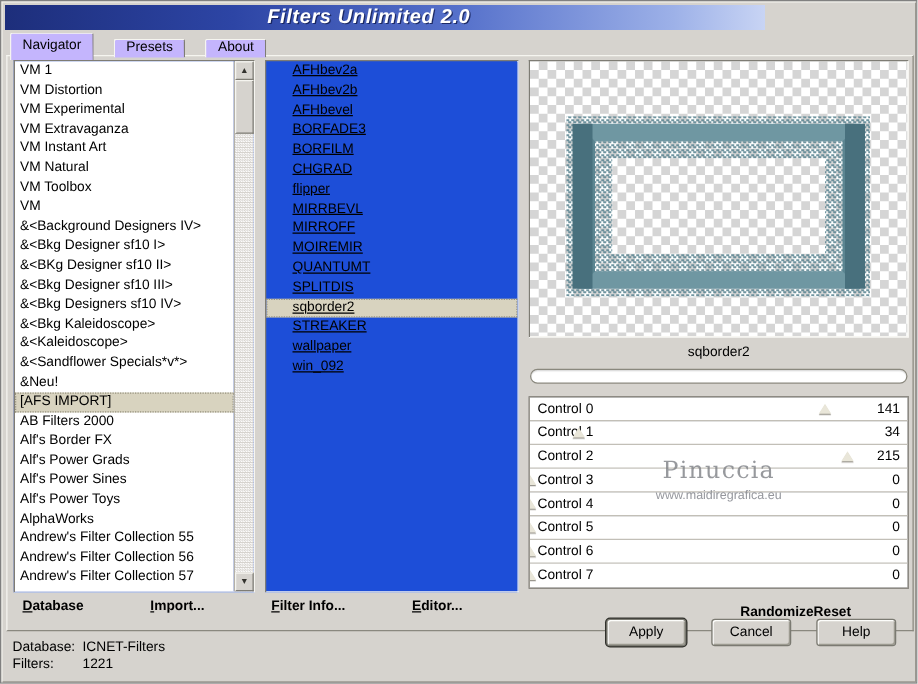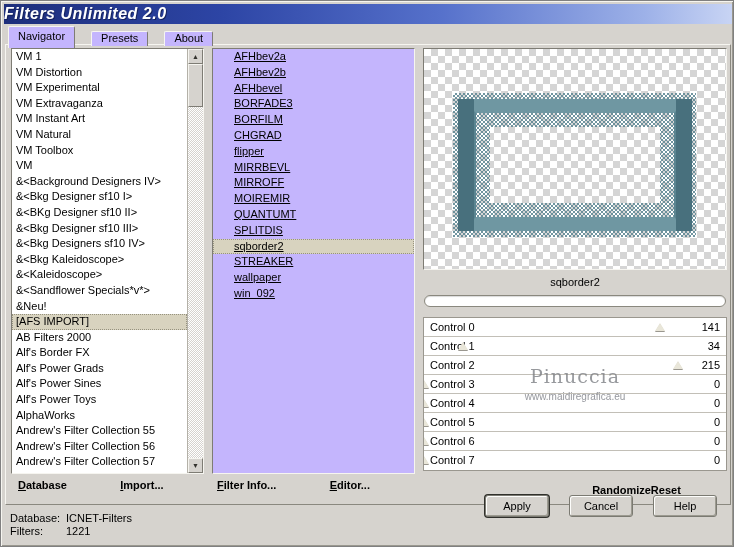--- a/index.html
+++ b/index.html
@@ -10,23 +10,23 @@
     font-size:11px; color:#000;
   }
   .window {
     position:relative; width:734px; height:547px;
     background:#d6d3ce; overflow:hidden;
     border:1px solid #808080;
     box-shadow: inset 1px 1px 0 #f6f5f0, inset -1px -1px 0 #9a988f;
   }
   
   .titlebar {
-    position:absolute; left:3px; top:3px; width:728px; height:20px;
+    position:absolute; left:3px; top:3px; width:608px; height:20px;
     background:linear-gradient(90deg,#1d2e7b 0%,#2d45a5 30%,#5671cb 60%,#9db1e8 88%,#c8d4f4 100%);
-    display:flex; align-items:center; justify-content:flex-start;
+    display:flex; align-items:center; justify-content:center;
   }
   .titlebar .title {
     font-size:16px; font-weight:bold; font-style:italic; color:#fff;
     padding-right:26px; letter-spacing:.5px;
     text-shadow:1px 1px 0 rgba(20,30,85,.85);
     white-space:nowrap;
   }
   
   .tabs { position:absolute; left:7px; top:25px; height:20px; display:flex; align-items:flex-end; z-index:5; }
   .tab {
@@ -38,21 +38,21 @@
   }
   .tab.active { z-index:6; padding-bottom:6px; margin-bottom:-2px; }
   .tab.inactive { padding-top:0; padding-bottom:2px;margin-left:14px; }
   
   .panel {
     position:absolute; left:4px; top:43px; width:726px; height:461px;
     background:#d6d3ce;
     border:1px solid #8a887f;
     border-top-color:#f6f5f0; border-left-color:#f6f5f0;
   }
-  .sunken { border:1px solid; border-color:#7e7c74 #f6f5f0 #f6f5f0 #7e7c74; background:#c4b5fd; }
+  .sunken { border:1px solid; border-color:#7e7c74 #f6f5f0 #f6f5f0 #7e7c74; background:#1d4ed8; }
   
   .cat-wrap { position:absolute; left:5px; top:3px; width:193px; height:426px; display:flex; }
   .cat-list { flex:1; overflow:hidden; background:#fff; }
   .list-item {
     height:15.6px; line-height:15.6px; padding-left:4px;
     white-space:nowrap; overflow:hidden; cursor:default;
   }
   .filter-list .list-item { height:15.8px; line-height:15.8px; padding-left:21px;text-decoration:underline; }
   .list-item.selected { background:#d8d3bf; outline:1px dotted #96927f; outline-offset:-1px; }
   

